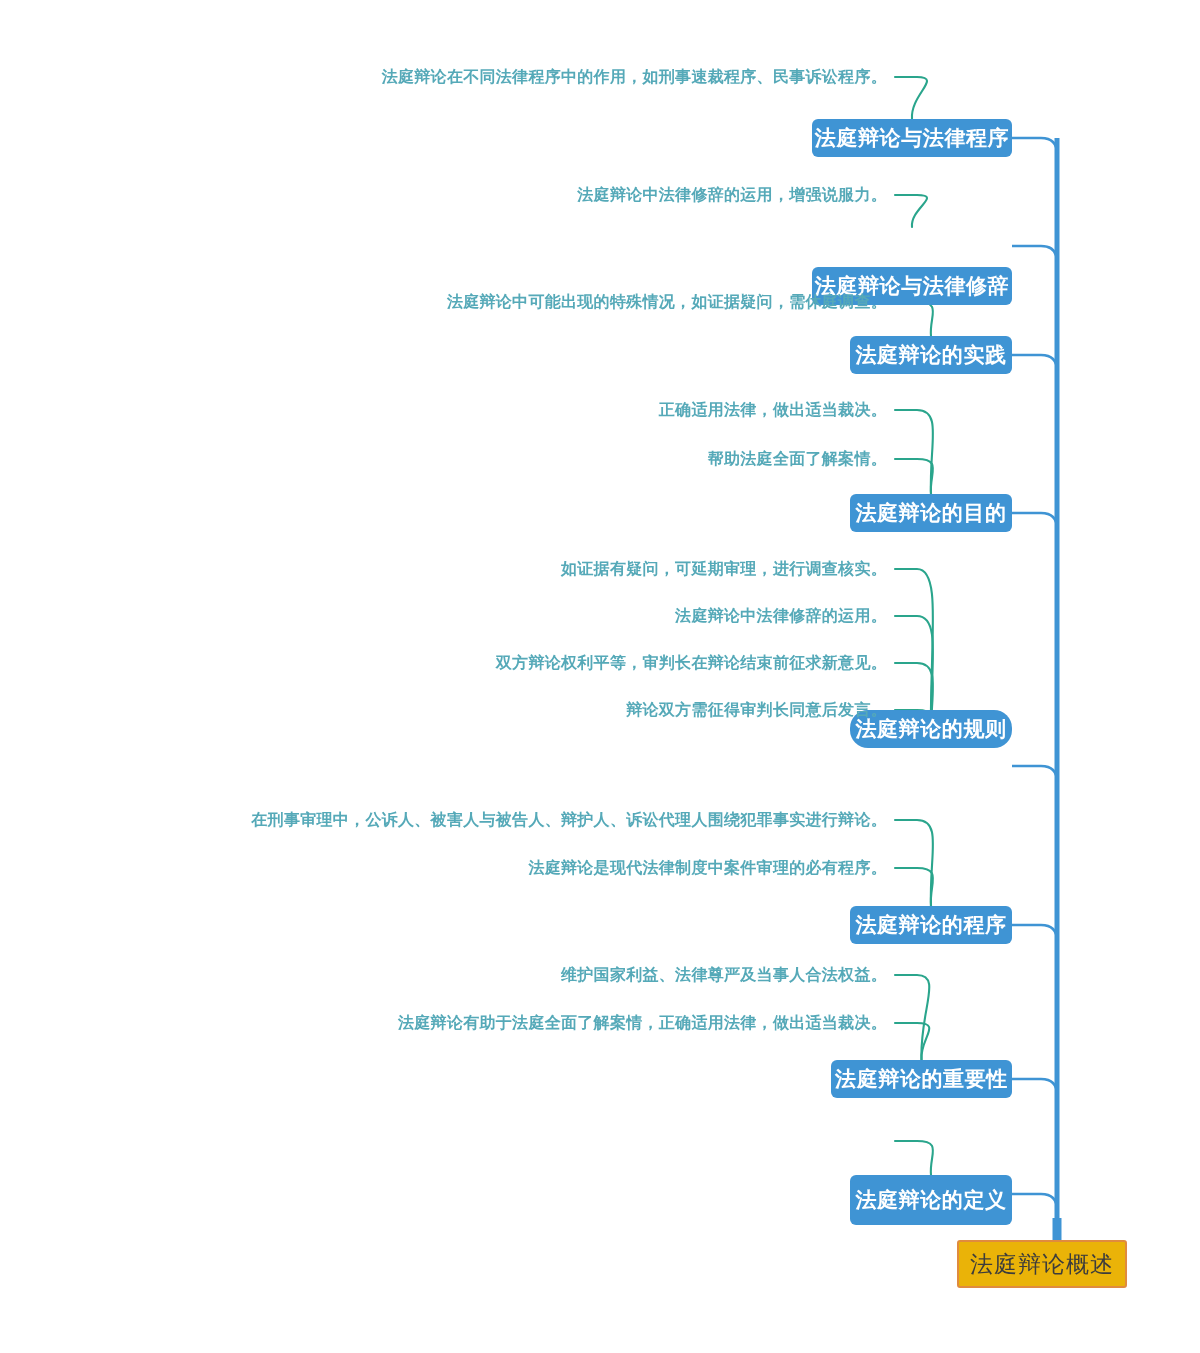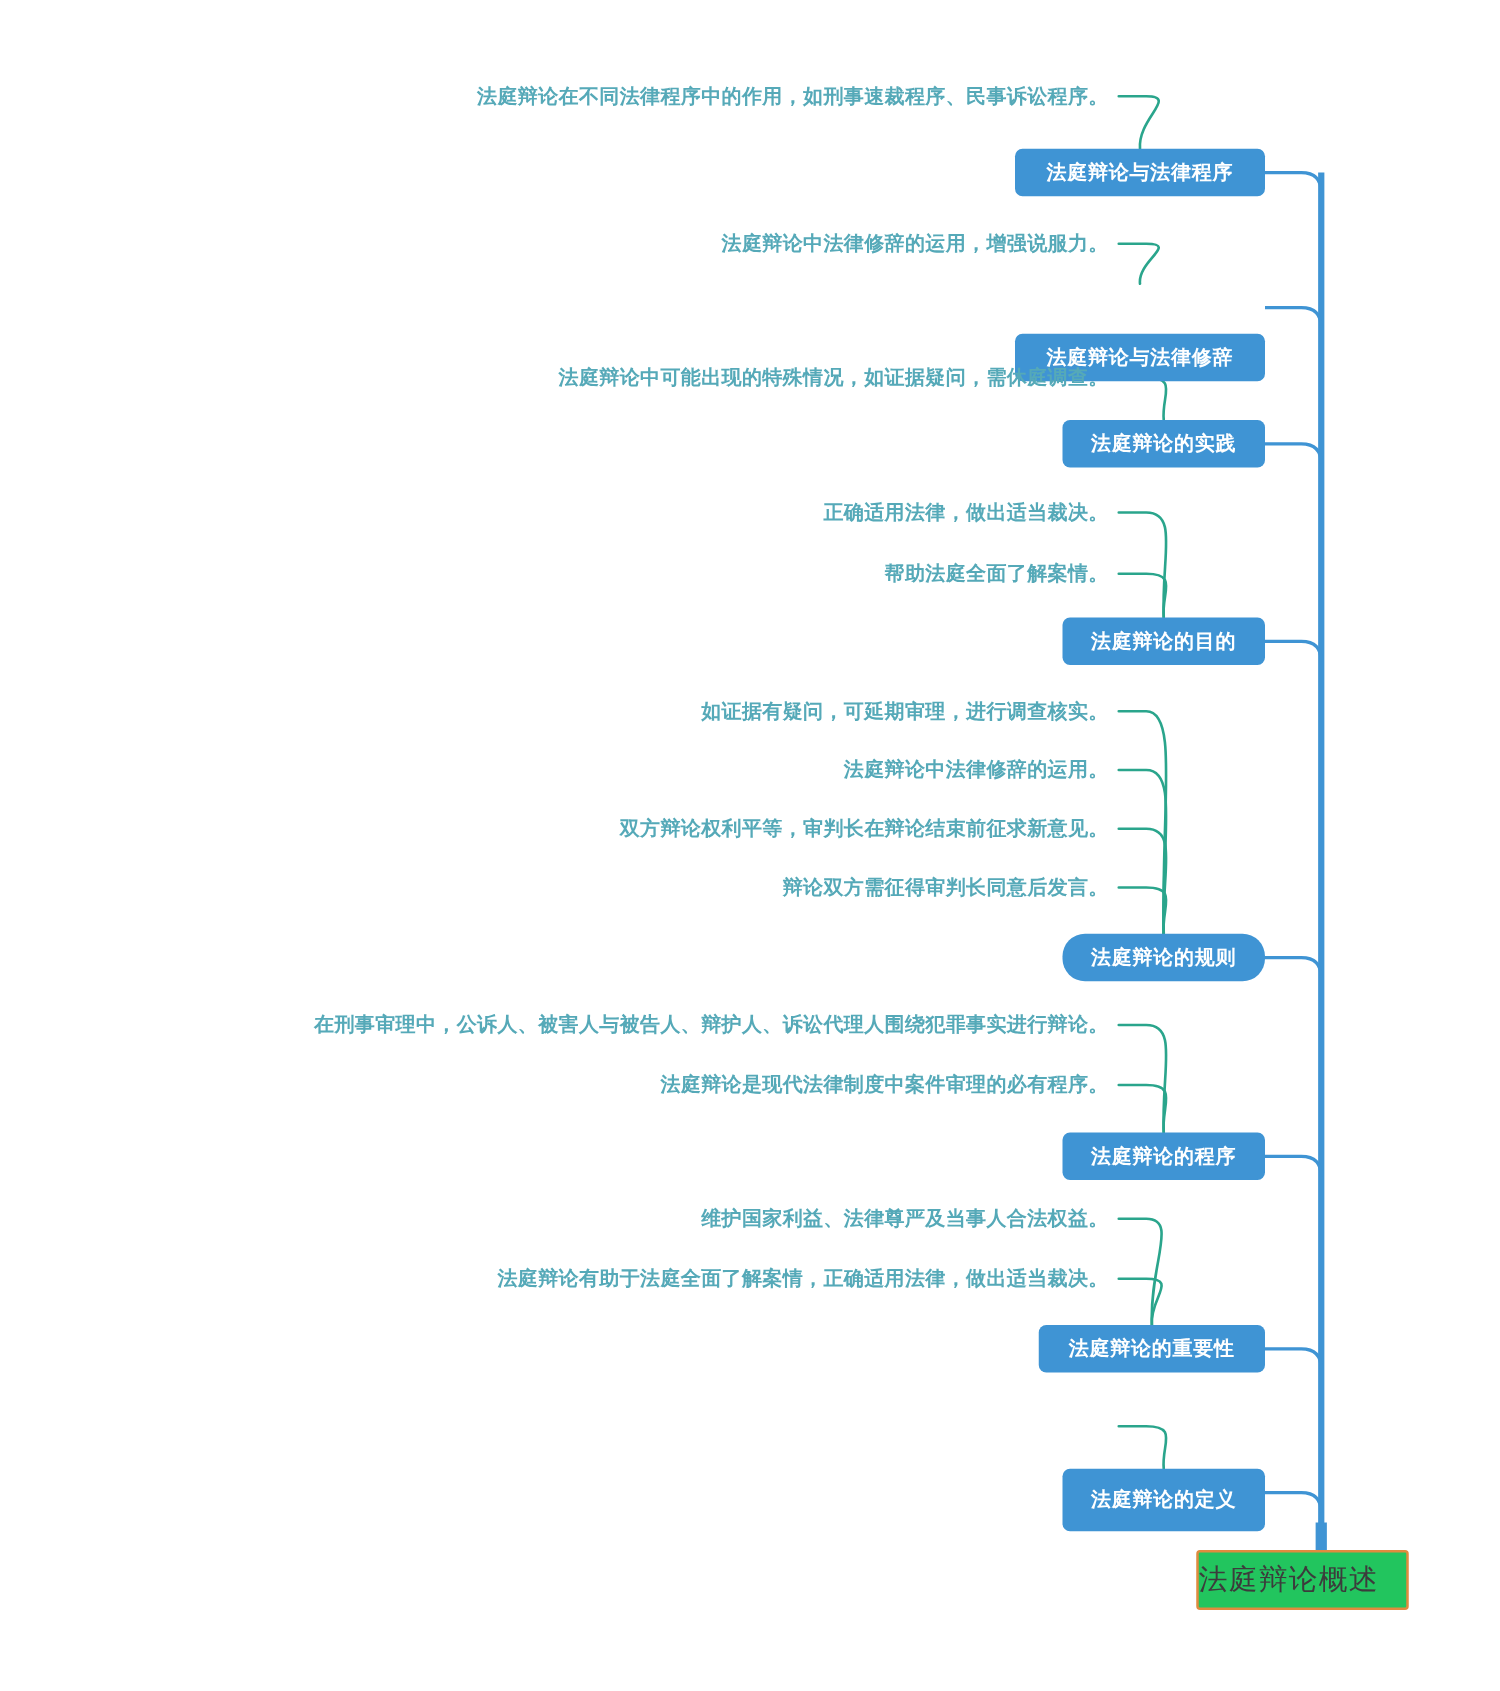--- a/index.html
+++ b/index.html
@@ -29,41 +29,42 @@
     top: 0;
     width: 1200px;
     height: 1353px;
     pointer-events: none;
   }
 
   
   .root-node {
     position: absolute;
     box-sizing: border-box;
-    background: #22c55e;
+    background: #eab308;
     border: 2px solid #e08b3e;
     border-radius: 3px;
     color: #3c3c3c;
     font-family: "DejaVu Serif", "Liberation Serif", serif;
     font-size: 23px;
     line-height: 1;
     letter-spacing: 1px;
     display: flex;
     align-items: center;
+    justify-content: center;
     white-space: nowrap;
   }
 
   
   .branch-node {
     position: absolute;
     box-sizing: border-box;
     background: #3f94d4;
     border-radius: 6px;
     color: #ffffff;
-    font-size: 16px;
+    font-size: 21px;
     font-weight: bold;
     line-height: 1;
     letter-spacing: 0.6px;
     display: flex;
     align-items: center;
     justify-content: center;
     white-space: nowrap;
   }
 
   
@@ -120,21 +121,21 @@
     <div class="leaf-text" style="top: 187px; left: 0px; width: 887px;">法庭辩论中法律修辞的运用，增强说服力。</div>
     <div class="branch-node" style="left: 850px; top: 336px; width: 162px; height: 38px;">
       <span>法庭辩论的实践</span>
     </div>
     <div class="leaf-text" style="top: 294px; left: 0px; width: 887px;">法庭辩论中可能出现的特殊情况，如证据疑问，需休庭调查。</div>
     <div class="branch-node" style="left: 850px; top: 494px; width: 162px; height: 38px;">
       <span>法庭辩论的目的</span>
     </div>
     <div class="leaf-text" style="top: 402px; left: 0px; width: 887px;">正确适用法律，做出适当裁决。</div>
     <div class="leaf-text" style="top: 451px; left: 0px; width: 887px;">帮助法庭全面了解案情。</div>
-    <div class="branch-node" style="left: 850px; top: 747px; width: 162px; height: 38px; border-radius: 18px;">
+    <div class="branch-node" style="left: 850px; top: 710px; width: 162px; height: 38px; border-radius: 18px;">
       <span>法庭辩论的规则</span>
     </div>
     <div class="leaf-text" style="top: 561px; left: 0px; width: 887px;">如证据有疑问，可延期审理，进行调查核实。</div>
     <div class="leaf-text" style="top: 608px; left: 0px; width: 887px;">法庭辩论中法律修辞的运用。</div>
     <div class="leaf-text" style="top: 655px; left: 0px; width: 887px;">双方辩论权利平等，审判长在辩论结束前征求新意见。</div>
     <div class="leaf-text" style="top: 702px; left: 0px; width: 887px;">辩论双方需征得审判长同意后发言。</div>
     <div class="branch-node" style="left: 850px; top: 906px; width: 162px; height: 38px;">
       <span>法庭辩论的程序</span>
     </div>
     <div class="leaf-text" style="top: 812px; left: 0px; width: 887px;">在刑事审理中，公诉人、被害人与被告人、辩护人、诉讼代理人围绕犯罪事实进行辩论。</div>

